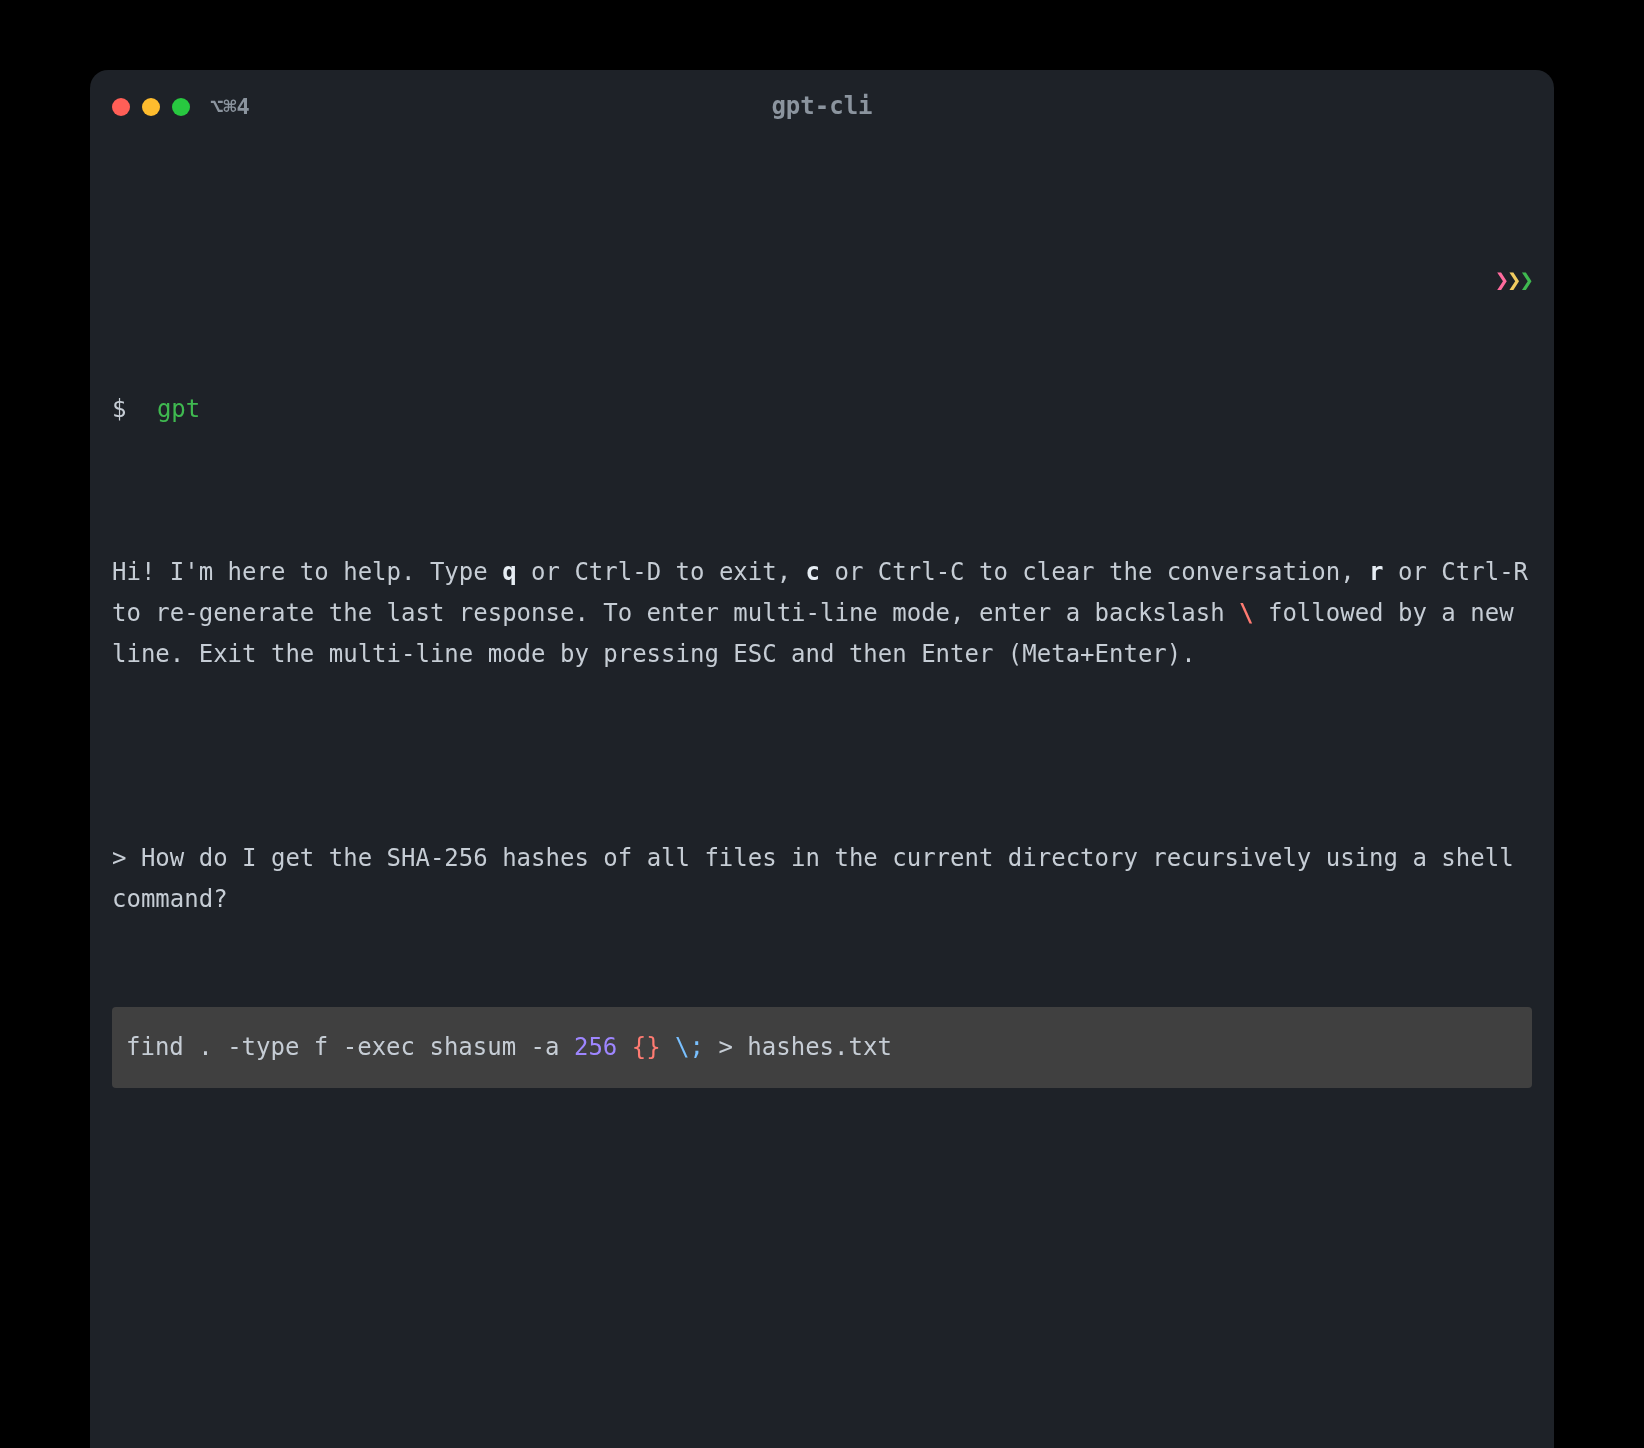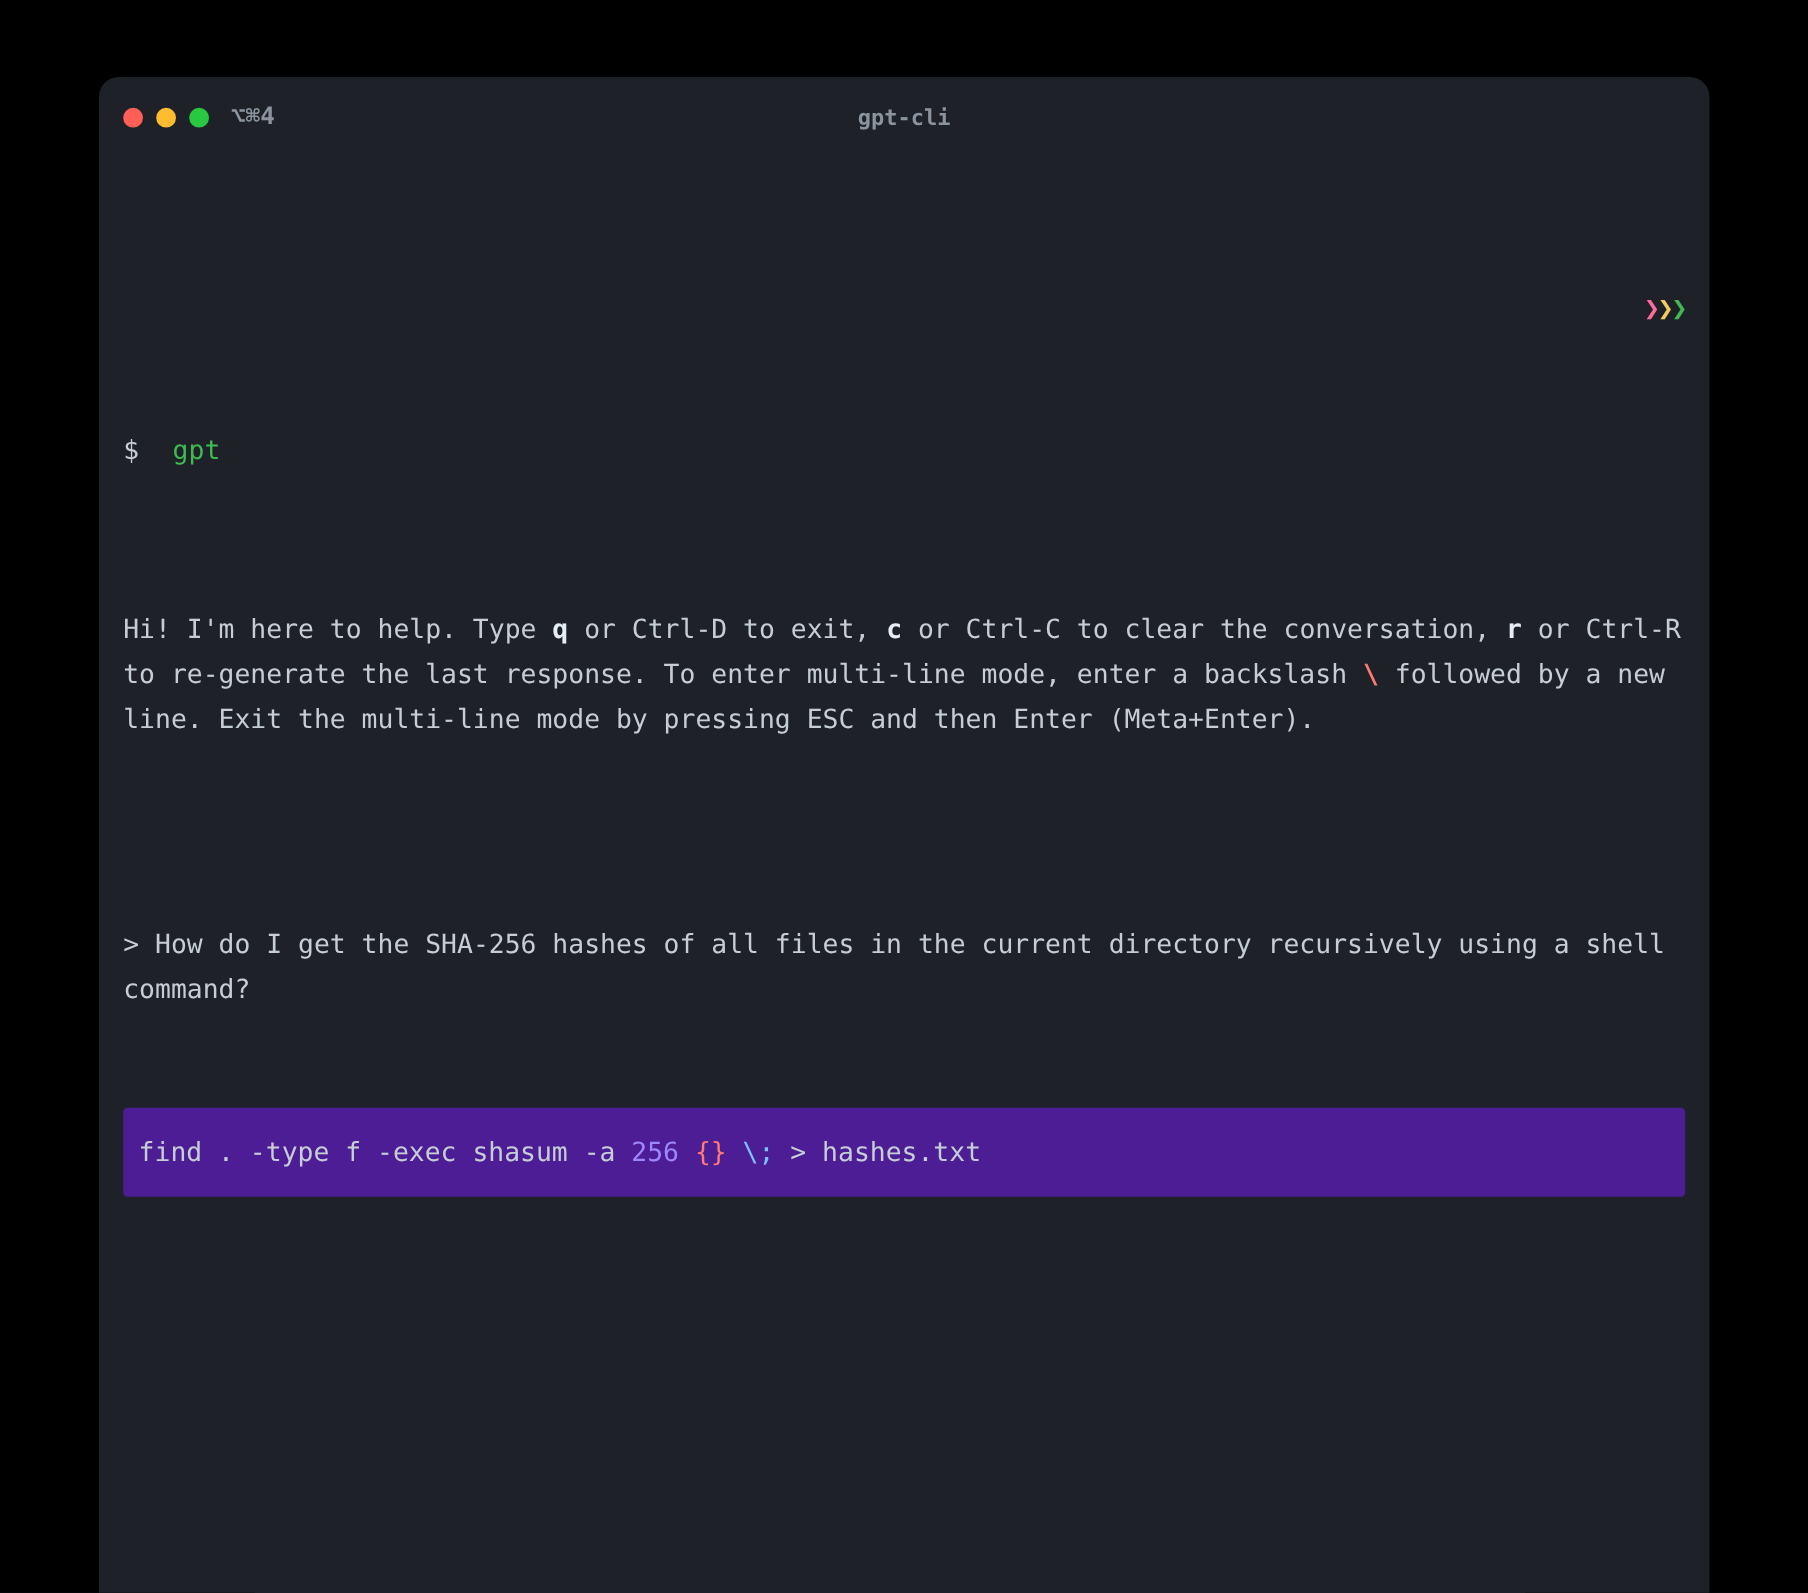--- a/index.html
+++ b/index.html
@@ -44,41 +44,41 @@
     color: #8b949e;
     font-weight: 600;
     font-size: 22px;
   }
   .title {
     position: absolute;
     left: 0; right: 0;
     text-align: center;
     color: #8b949e;
     font-weight: 700;
-    font-size: 20px;
+    font-size: 24px;
     pointer-events: none;
   }
   .content {
     padding: 8px 22px 22px 22px;
     font-size: 24px;
     white-space: pre-wrap;
     word-break: break-all;
   }
   .row { display: block; }
   .prompt-sym { color: #c6cdd5; }
   .gpt-cmd { color: #3fb950; margin-left: 16px; }
   .chev-row { text-align: right; margin-top: -6px; margin-bottom: -34px; font-weight: 700; letter-spacing: -2px; }
   .chev-pink  { color: #ff6b9d; }
   .chev-yellow{ color: #f2cc60; }
   .chev-green { color: #3fb950; }
   .bold-key { font-weight: 700; color: #e6edf3; }
   .backslash { color: #ff7b72; font-weight: 700; }
   .user-line { color: #c6cdd5; }
   .code-block {
-    background: #4c1d95;
+    background: #404040;
     border-radius: 4px;
     padding: 20px 14px;
     margin: 6px 0;
     color: #c6cdd5;
   }
   .num { color: #9e86ff; }
   .braces { color: #ff7b72; }
   .esc { color: #79c0ff; }
   .stats {
     text-align: right;

